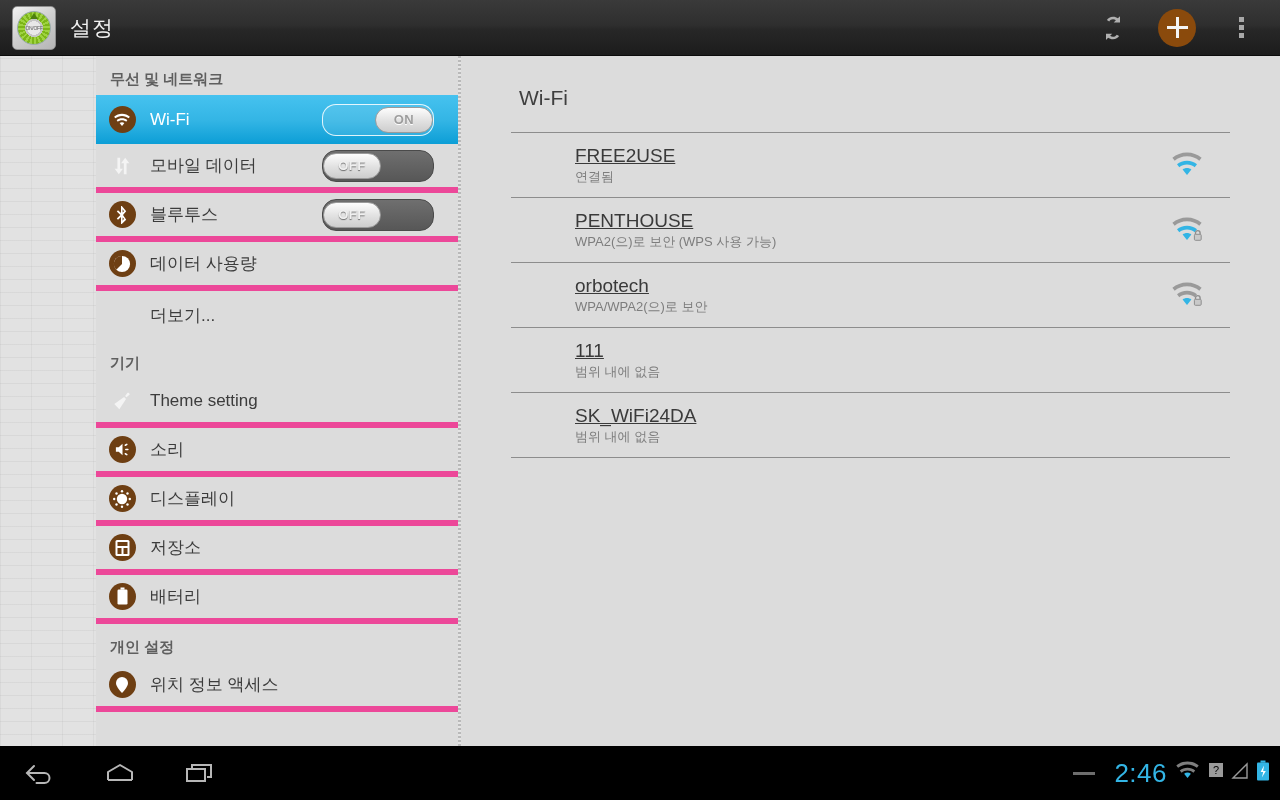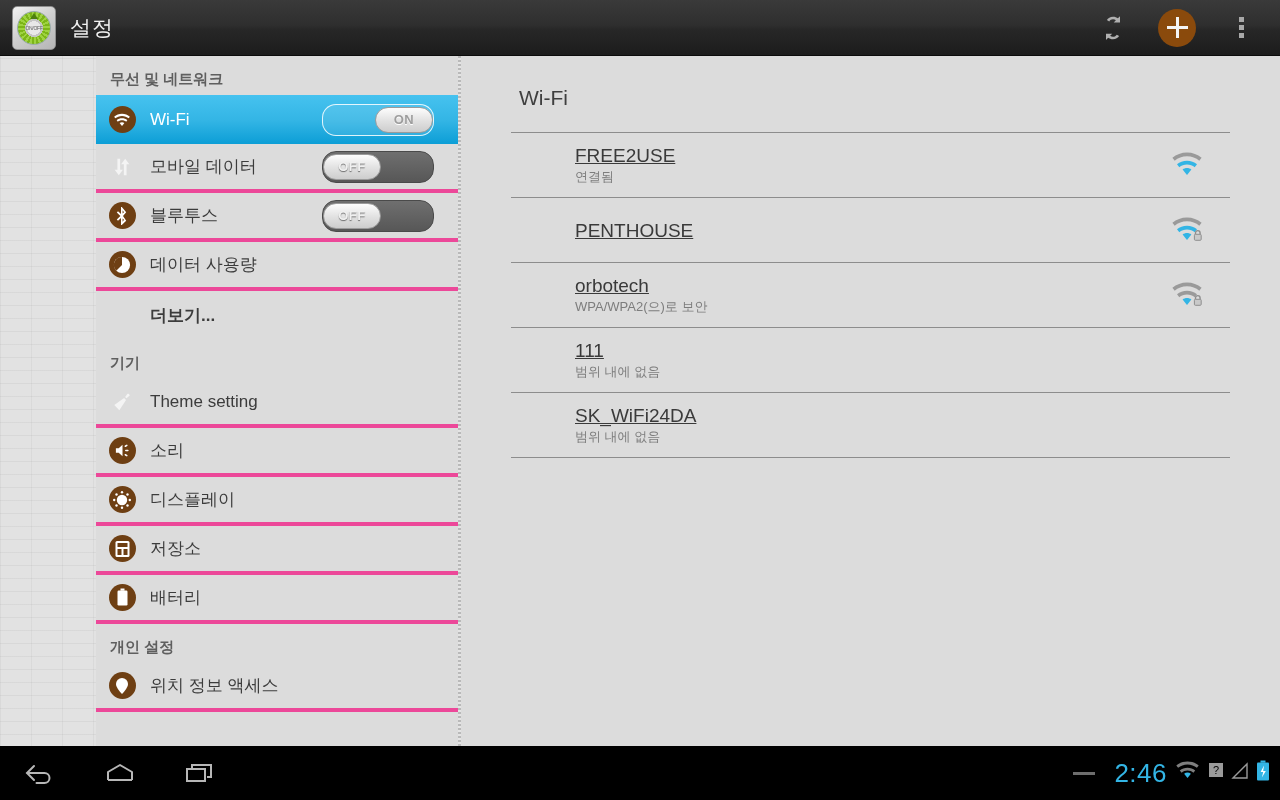--- a/index.html
+++ b/index.html
@@ -97,23 +97,23 @@
   }
   .sec-header {
     padding: 14px 0 6px 14px;
     font-size: 15px; color: #5f5f5f; font-weight: bold;
   }
   .nav-row {
     position: relative;
     height: 49px;
     display: flex; align-items: center;
     padding-left: 12px;
-    border-bottom: 4px solid #ec4899;
-  }
-  .nav-row.no-rule { border-bottom: 1px solid transparent; font-weight: bold; }
+    border-bottom: 6px solid #ec4899;
+  }
+  .nav-row.no-rule { border-bottom: 1px solid transparent; }
   .nav-row.selected {
     background: linear-gradient(180deg, #46c2ef 0%, #33b5e5 52%, #0c9ed6 100%);
     border-bottom: none;
   }
   .nav-ico {
     width: 28px; height: 28px; flex: none; margin-right: 14px;
     display: flex; align-items: center; justify-content: center;
   }
   .circ {
     width: 27px; height: 27px; border-radius: 50%;
@@ -390,20 +390,21 @@
             <svg width="34" height="28" viewBox="0 0 34 28">
               <path d="M17 24l4.4-5.6c-2.5-2-6.3-2-8.8 0L17 24z" fill="#33b5e5"></path>
               <path d="M17 13.5c2.9 0 5.6 1 7.7 2.7l2.3-2.9C24.3 11 20.8 9.8 17 9.8s-7.3 1.2-10 3.5l2.3 2.9c2.1-1.7 4.8-2.7 7.7-2.7z" fill="#33b5e5"></path>
               <path d="M17 5.2c4.7 0 9 1.7 12.3 4.5l2.3-2.9C27.6 3.3 22.6 1.4 17 1.4S6.4 3.3 2.4 6.8l2.3 2.9C8 6.9 12.3 5.2 17 5.2z" fill="#9a9a9a"></path>
             </svg>
           </span>
         </div>
 
         <div class="wifi-row">
           <span class="wifi-name">PENTHOUSE</span>
+          <span class="wifi-sub">WPA2(으)로 보안 (WPS 사용 가능)</span>
           <span class="wifi-sig">
             <svg width="34" height="28" viewBox="0 0 34 28">
               <path d="M17 24l4.4-5.6c-2.5-2-6.3-2-8.8 0L17 24z" fill="#33b5e5"></path>
               <path d="M17 13.5c2.9 0 5.6 1 7.7 2.7l2.3-2.9C24.3 11 20.8 9.8 17 9.8s-7.3 1.2-10 3.5l2.3 2.9c2.1-1.7 4.8-2.7 7.7-2.7z" fill="#33b5e5"></path>
               <path d="M17 5.2c4.7 0 9 1.7 12.3 4.5l2.3-2.9C27.6 3.3 22.6 1.4 17 1.4S6.4 3.3 2.4 6.8l2.3 2.9C8 6.9 12.3 5.2 17 5.2z" fill="#9a9a9a"></path>
               <g>
                 <path d="M25.5 18.5v-1.6a2.3 2.3 0 0 1 4.6 0v1.6" stroke="#8f8f8f" stroke-width="1.4" fill="none"></path>
                 <rect x="24.4" y="18.3" width="6.8" height="6" rx="1" fill="#c9c9c9" stroke="#8f8f8f" stroke-width="1"></rect>
               </g>
             </svg>

